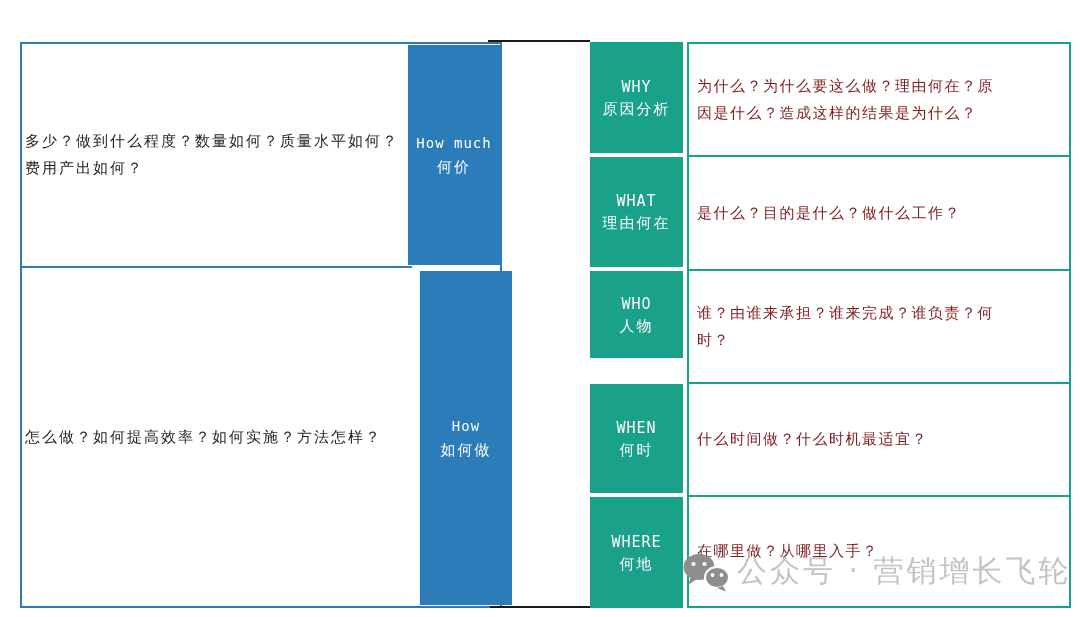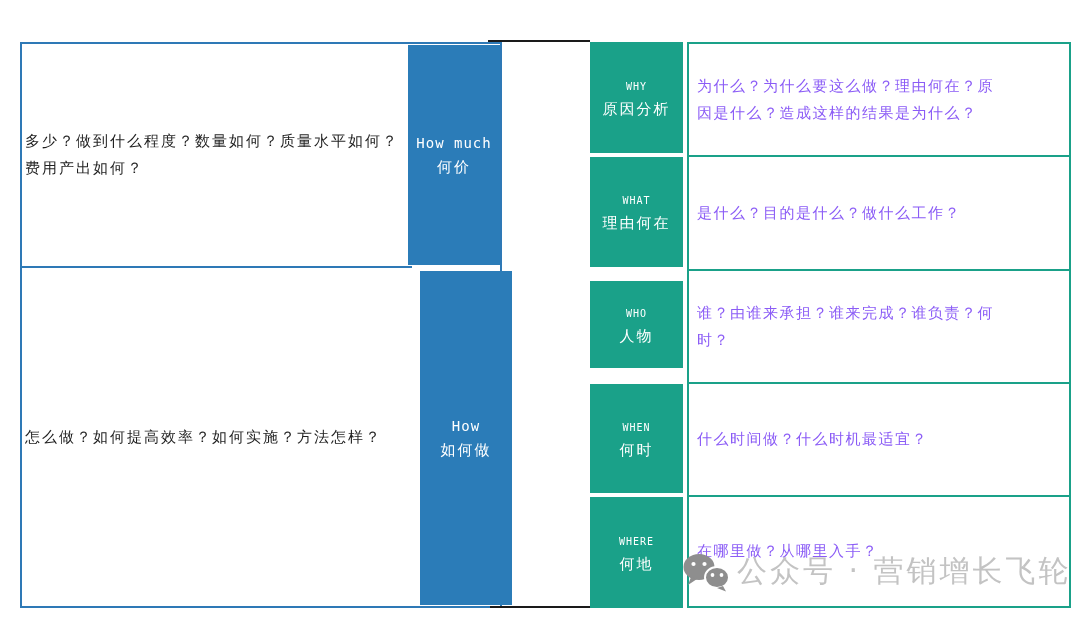--- a/index.html
+++ b/index.html
@@ -88,42 +88,42 @@
     left: 0;
     width: 93px;
     background: #1aa189;
     color: #ffffff;
     display: flex;
     flex-direction: column;
     align-items: center;
     justify-content: center;
     text-align: center;
   }
-  .glabel .label-en { font-size: 10px; line-height: 22px; }
+  .glabel .label-en { font-size: 15px; line-height: 22px; }
   .glabel .label-cn { font-size: 15px; line-height: 22px; }
   .rcontent {
     position: absolute;
     left: 97px; top: 0;
     width: 380px; height: 562px;
     border: 2px solid #1aa189;
     background: #ffffff;
   }
   .rdivider {
     position: absolute;
     left: 0;
     width: 380px; height: 2px;
     background: #1aa189;
   }
   .rtext {
     position: absolute;
     left: 0;
     width: 332px;
     display: flex;
     align-items: center;
-    color: #8b5cf6;
+    color: #7f1d1d;
     font-size: 15px;
     line-height: 27px;
     letter-spacing: 1.5px;
     padding: 0 12px 0 8px;
     box-sizing: border-box;
   }
   
   .watermark {
     position: absolute;
     left: 681px; top: 551px;
@@ -167,21 +167,21 @@
   <div class="rtable">
 
     <div class="glabel" style="top:0; height:111px;">
       <div class="label-en">WHY</div>
       <div class="label-cn">原因分析</div>
     </div>
     <div class="glabel" style="top:115px; height:110px;">
       <div class="label-en">WHAT</div>
       <div class="label-cn">理由何在</div>
     </div>
-    <div class="glabel" style="top:239px; height:87px;">
+    <div class="glabel" style="top:229px; height:87px;">
       <div class="label-en">WHO</div>
       <div class="label-cn">人物</div>
     </div>
     <div class="glabel" style="top:342px; height:109px;">
       <div class="label-en">WHEN</div>
       <div class="label-cn">何时</div>
     </div>
     <div class="glabel" style="top:455px; height:111px;">
       <div class="label-en">WHERE</div>
       <div class="label-cn">何地</div>

